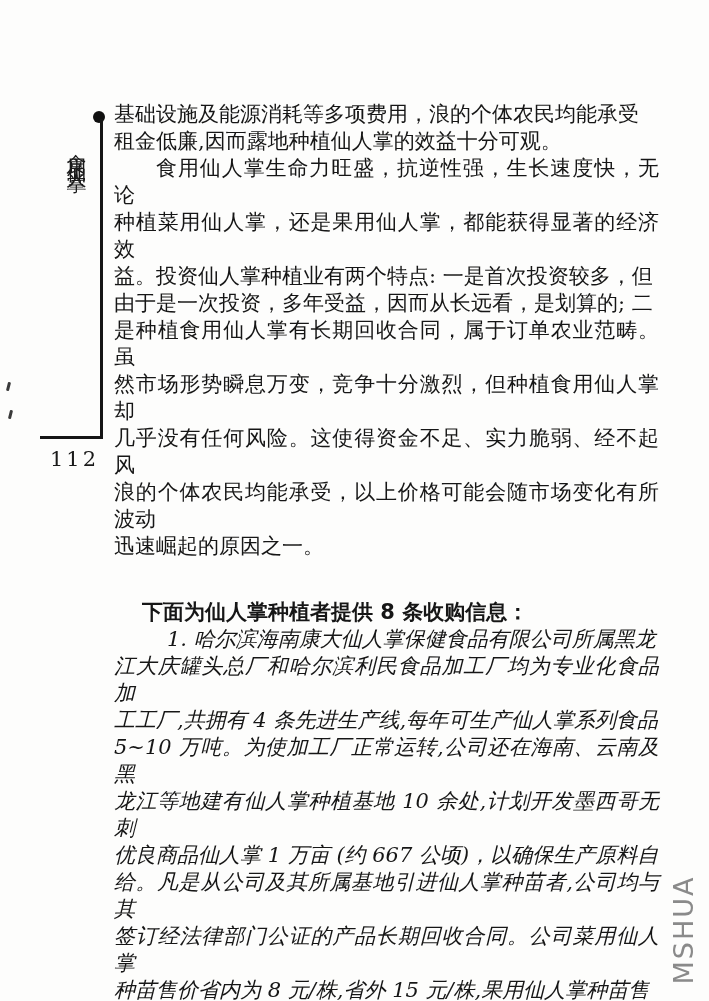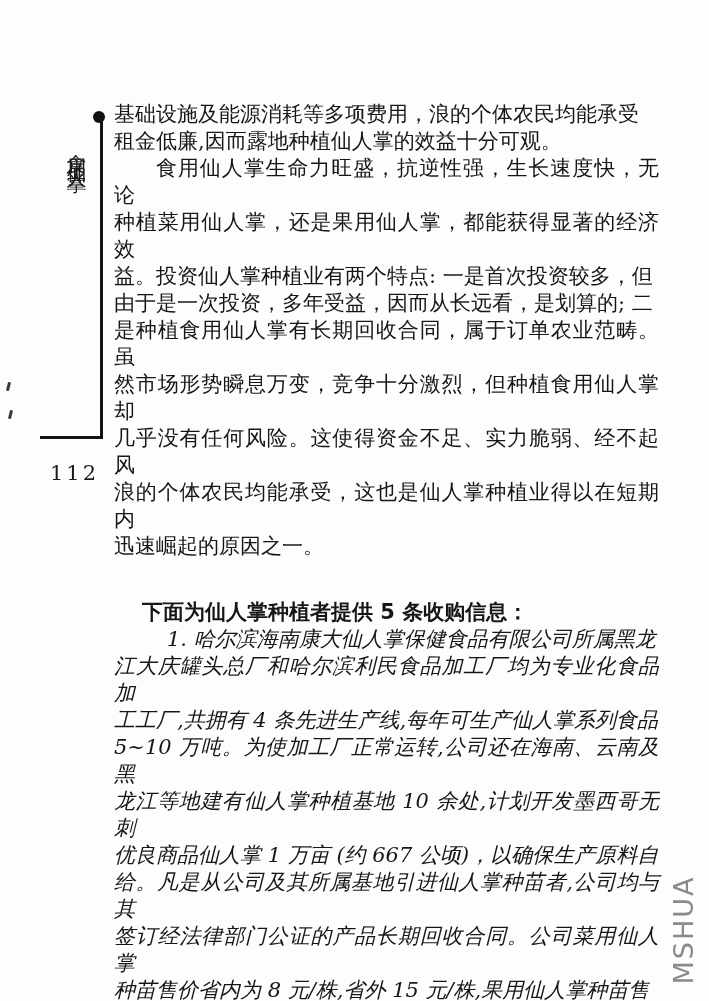--- a/index.html
+++ b/index.html
@@ -38,21 +38,21 @@
     left: 64px; top: 138px;
     writing-mode: vertical-rl;
     text-orientation: upright;
     font-size: 20px;
     letter-spacing: 5px;
     font-weight: 500;
     color: #1a1a1a;
   }
   .page-number {
     position: absolute;
-    left: 50px; top: 461px;
+    left: 50px; top: 447px;
     font-size: 21px;
     letter-spacing: 3px;
     color: #1a1a1a;
   }
   .tick {
     position: absolute;
     width: 3px; height: 9px;
     background: #3a3a3a;
     transform: rotate(14deg);
     border-radius: 1px;
@@ -118,24 +118,24 @@
     <div class="lines para-continuation">基础设施及能源消耗等多项费用，浪的个体农民均能承受
 租金低廉,因而露地种植仙人掌的效益十分可观。</div>
 
     <div class="lines para-overview">食用仙人掌生命力旺盛，抗逆性强，生长速度快，无论
 种植菜用仙人掌，还是果用仙人掌，都能获得显著的经济效
 益。投资仙人掌种植业有两个特点: 一是首次投资较多，但
 由于是一次投资，多年受益，因而从长远看，是划算的; 二
 是种植食用仙人掌有长期回收合同，属于订单农业范畴。虽
 然市场形势瞬息万变，竞争十分激烈，但种植食用仙人掌却
 几乎没有任何风险。这使得资金不足、实力脆弱、经不起风
-浪的个体农民均能承受，这也是仙人掌种植业得以在短期内
+浪的个体农民均能承受，以上价格可能会随市场变化有所波动
 迅速崛起的原因之一。</div>
 
-    <div class="section-heading">下面为仙人掌种植者提供 5 条收购信息：</div>
+    <div class="section-heading">下面为仙人掌种植者提供 8 条收购信息：</div>
 
     <div class="lines purchase-item">1. 哈尔滨海南康大仙人掌保健食品有限公司所属黑龙
 江大庆罐头总厂和哈尔滨利民食品加工厂均为专业化食品加
 工工厂,共拥有 4 条先进生产线,每年可生产仙人掌系列食品
 5~10 万吨。为使加工厂正常运转,公司还在海南、云南及黑
 龙江等地建有仙人掌种植基地 10 余处,计划开发墨西哥无刺
 优良商品仙人掌 1 万亩 (约 667 公顷)，以确保生产原料自
 给。凡是从公司及其所属基地引进仙人掌种苗者,公司均与其
 签订经法律部门公证的产品长期回收合同。公司菜用仙人掌
 种苗售价省内为 8 元/株,省外 15 元/株,果用仙人掌种苗售

